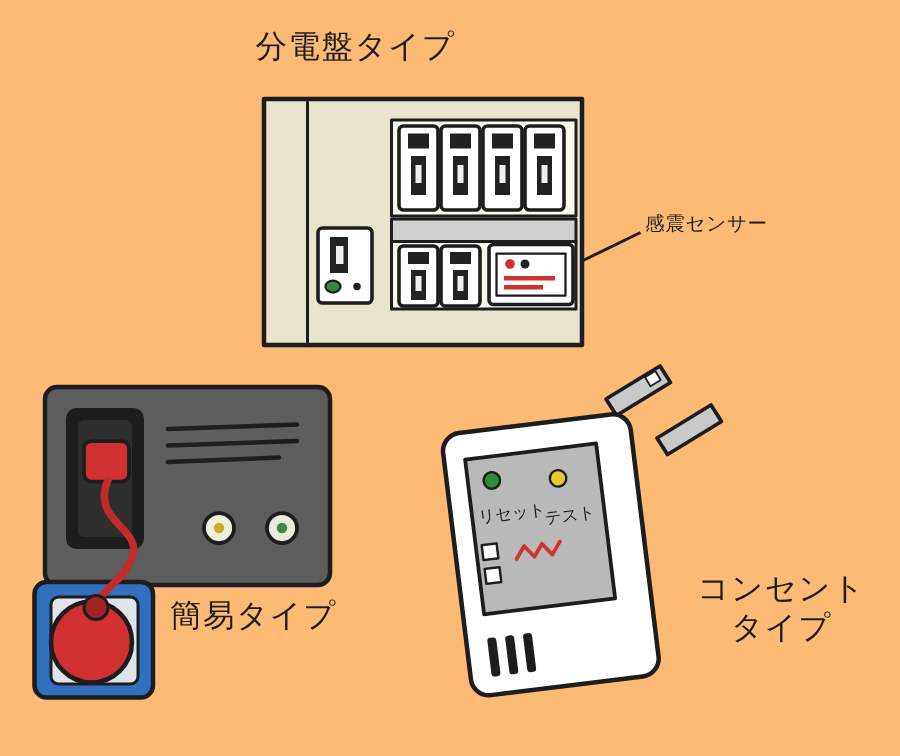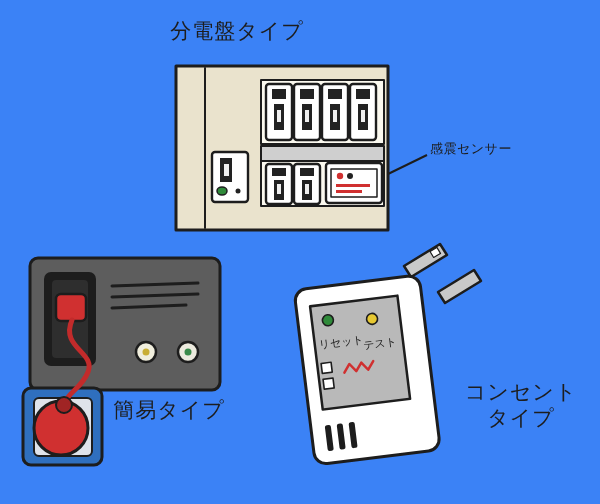--- a/index.html
+++ b/index.html
@@ -1,19 +1,19 @@
 <!DOCTYPE html>
 <html><head>
 <meta charset="utf-8">
 <style>
   html,body{margin:0;padding:0;background:#ffffff;}
   .canvas{
     position:relative;
     width:600px;height:504px;
-    background:#3b82f6;
+    background:#fdba74;
     font-family:"DejaVu Sans","Liberation Sans",sans-serif;
     overflow:hidden;
   }
   svg{display:block;}
   text{
     font-family:"DejaVu Sans","Liberation Sans",sans-serif;
     fill:#1d1d1d;
   }
   .label-lg{font-size:21px;letter-spacing:1px;}
   .label-sm{font-size:13px;letter-spacing:0.5px;}

